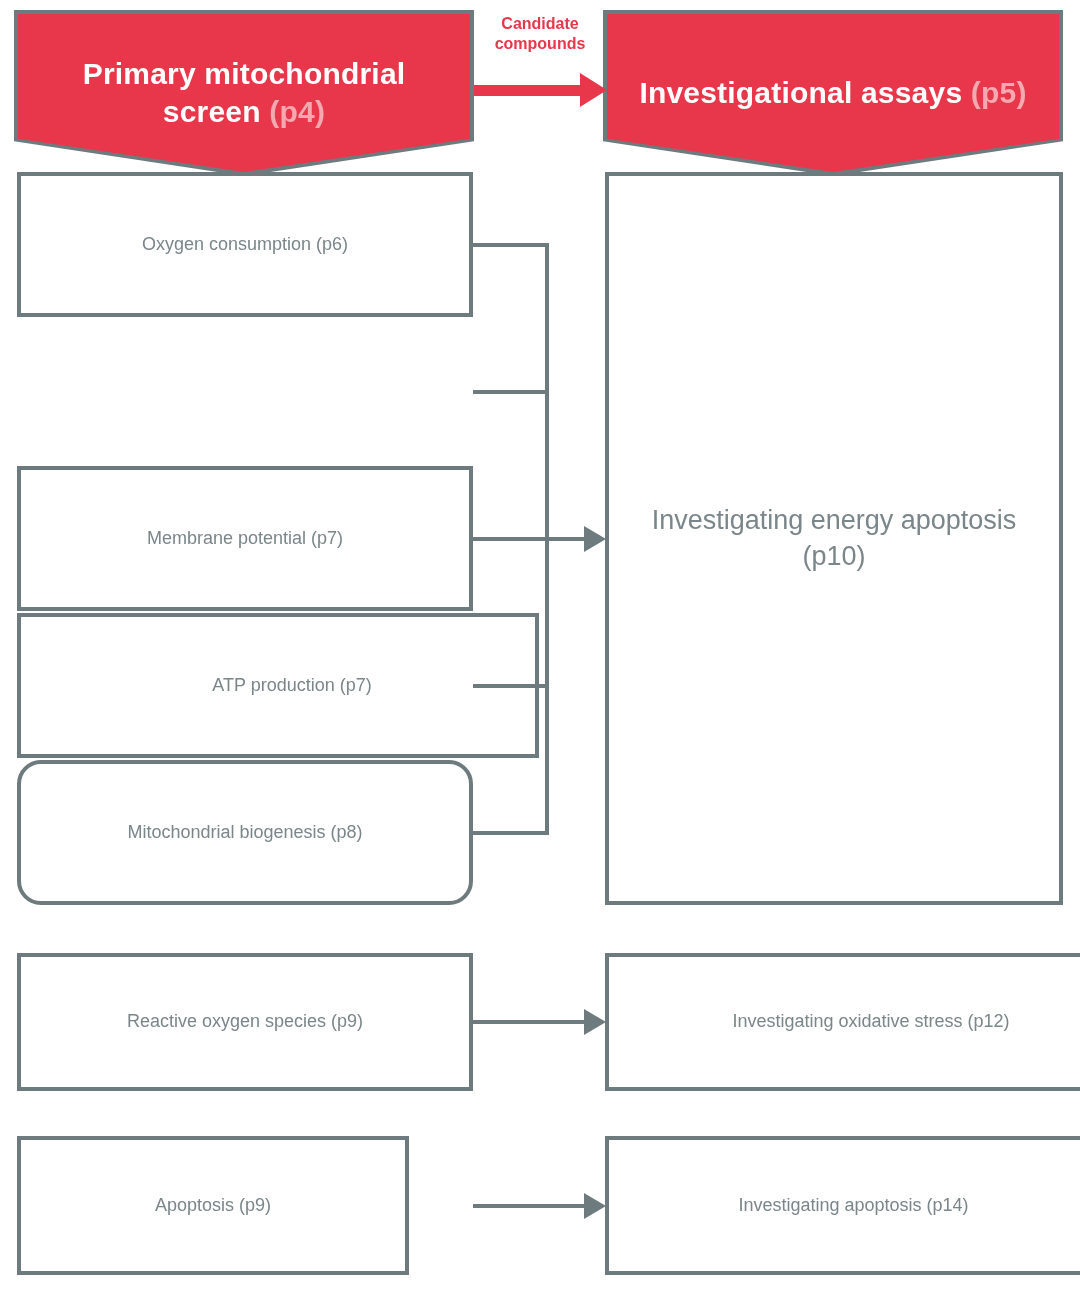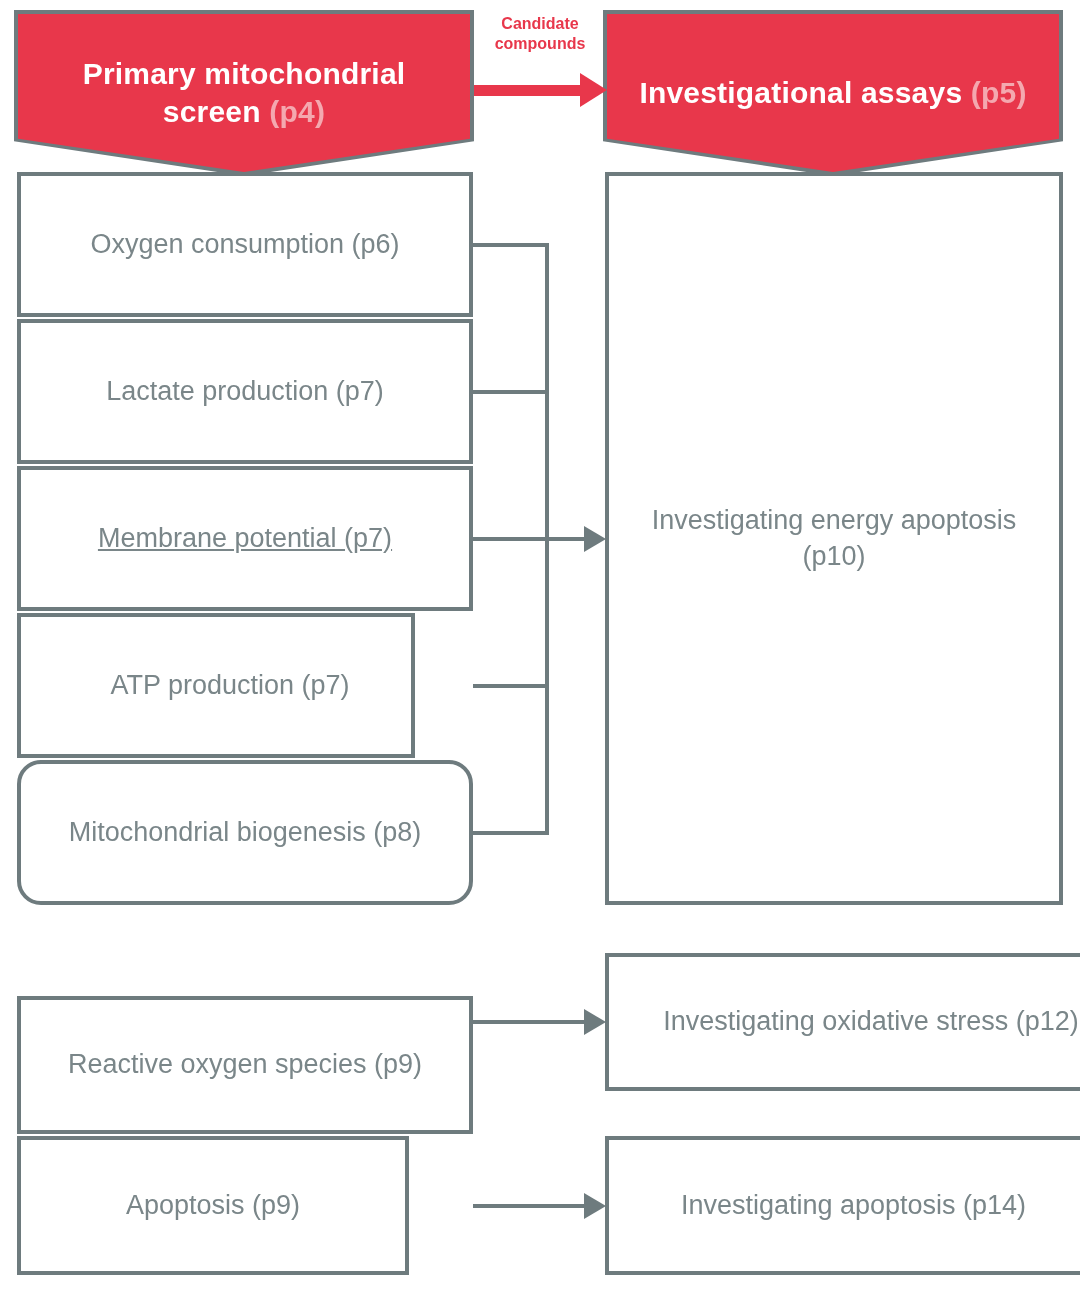--- a/index.html
+++ b/index.html
@@ -48,21 +48,21 @@
   .box {
     position: absolute;
     box-sizing: border-box;
     border: 4px solid #6E7B7E;
     background: #ffffff;
     display: flex;
     align-items: center;
     justify-content: center;
     text-align: center;
     color: #7A8689;
-    font-size: 27px;
+    font-size: 18px;
     line-height: 1.3;
     padding: 0 16px;
   }
   .box.big { font-size: 27px; }
 
   
   .hline { position: absolute; background: #6E7B7E; height: 4px; }
   .vline { position: absolute; background: #6E7B7E; width: 4px; }
 
   
@@ -114,29 +114,26 @@
 
   <div class="caption" style="left:480px; top:14px; width:120px;">Candidate
 compounds</div>
   <div class="hline-red" style="left:474px; top:85px; width:108px;"></div>
   <div class="arrow-head-red" style="left:580px; top:73px;"></div>
 
   <div class="box" style="left:17px; top:172px; width:456px; height:145px;">
     <span>Oxygen consumption (p6)</span>
   </div>
 
-  <div class="box" style="left:17px; top:319px; width:456px; height:145px;">
-    <span>Lactate production (p7)</span>
-  </div>
 
-  <div class="box" style="left:17px; top:466px; width:456px; height:145px;text-decoration:underline;">
+  <div class="box" style="left:17px; top:466px; width:456px; height:145px;">
     <span>Membrane potential (p7)</span>
   </div>
 
-  <div class="box" style="left:17px; top:613px; width:398px; height:145px;padding-left:44px;">
+  <div class="box" style="left:17px; top:613px; width:522px; height:145px;padding-left:44px;">
     <span>ATP production (p7)</span>
   </div>
 
   <div class="box" style="left:17px; top:760px; width:456px; height:145px;border-radius:24px;">
     <span>Mitochondrial biogenesis (p8)</span>
   </div>
 
   <div class="hline" style="left:473px; top:243px; width:76px;"></div>
   <div class="hline" style="left:473px; top:390px; width:76px;"></div>
   <div class="hline" style="left:473px; top:537px; width:76px;"></div>
@@ -145,21 +142,21 @@
 
   <div class="vline" style="left:545px; top:243px; height:592px;"></div>
 
   <div class="hline" style="left:545px; top:537px; width:43px;"></div>
   <div class="arrow-head" style="left:584px; top:526px;"></div>
 
   <div class="box big" style="left:605px; top:172px; width:458px; height:733px;">
     <span>Investigating energy apoptosis (p10)</span>
   </div>
 
-  <div class="box" style="left:17px; top:953px; width:456px; height:138px;margin-top:43px;">
+  <div class="box" style="left:17px; top:953px; width:456px; height:138px;">
     <span>Reactive oxygen species (p9)</span>
   </div>
   <div class="hline" style="left:473px; top:1020px; width:113px;"></div>
   <div class="arrow-head" style="left:584px; top:1009px;"></div>
   <div class="box" style="left:605px; top:953px; width:532px; height:138px;">
     <span>Investigating oxidative stress (p12)</span>
   </div>
 
   <div class="box" style="left:17px; top:1136px; width:392px; height:139px;">
     <span>Apoptosis (p9)</span>

